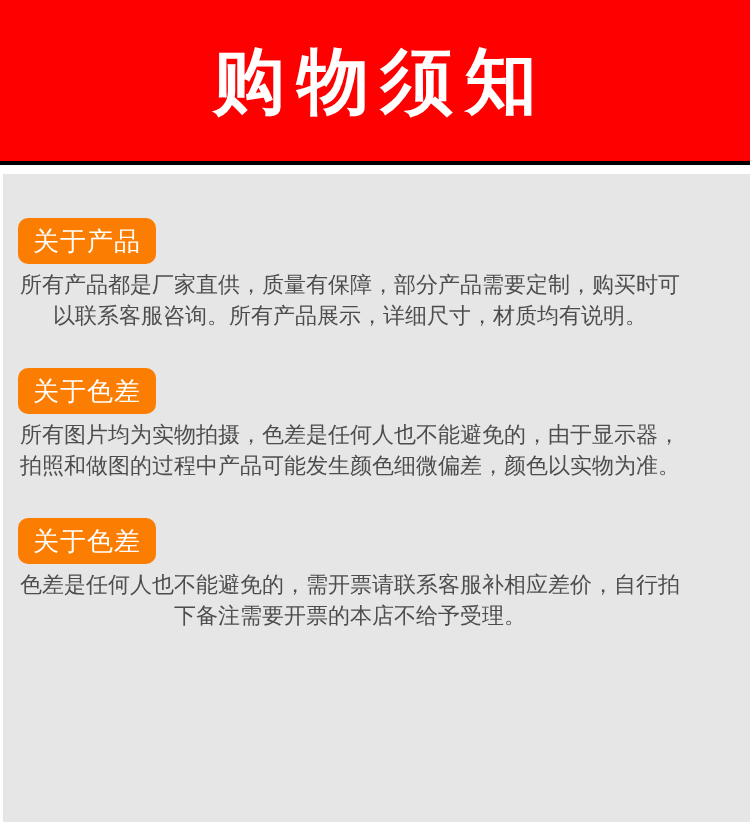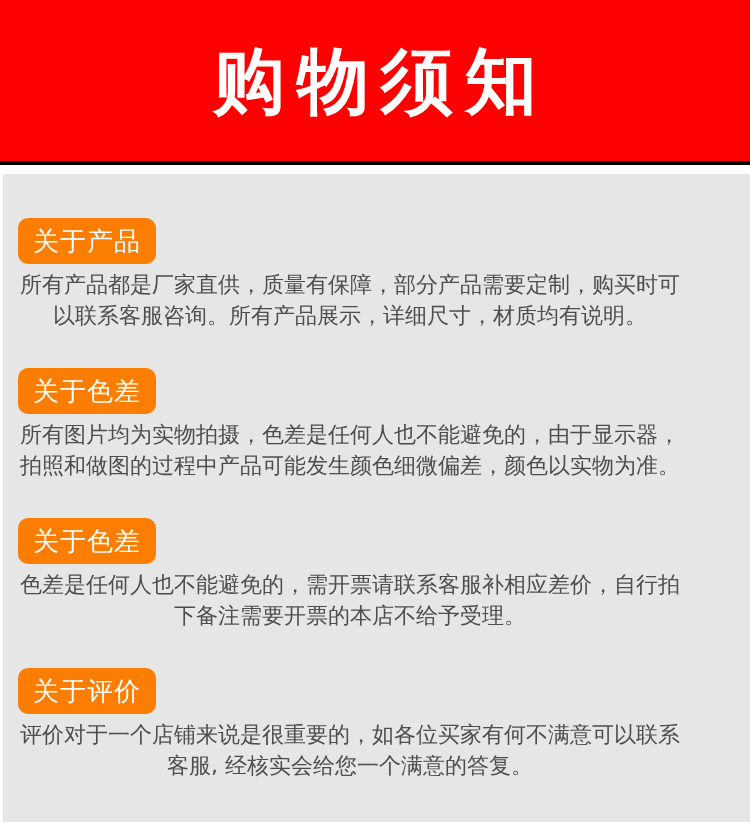--- a/index.html
+++ b/index.html
@@ -84,18 +84,14 @@
   <div class="section">
     <span class="badge">关于色差</span>
     <p class="para">所有图片均为实物拍摄，色差是任何人也不能避免的，由于显示器，拍照和做图的过程中产品可能发生颜色细微偏差，颜色以实物为准。</p>
   </div>
 
   <div class="section">
     <span class="badge">关于色差</span>
     <p class="para">色差是任何人也不能避免的，需开票请联系客服补相应差价，自行拍下备注需要开票的本店不给予受理。</p>
   </div>
 
-  <div class="section">
-    <span class="badge">关于评价</span>
-    <p class="para">评价对于一个店铺来说是很重要的，如各位买家有何不满意可以联系客服, 经核实会给您一个满意的答复。</p>
-  </div>
 
 </div>
 
 </body></html>

